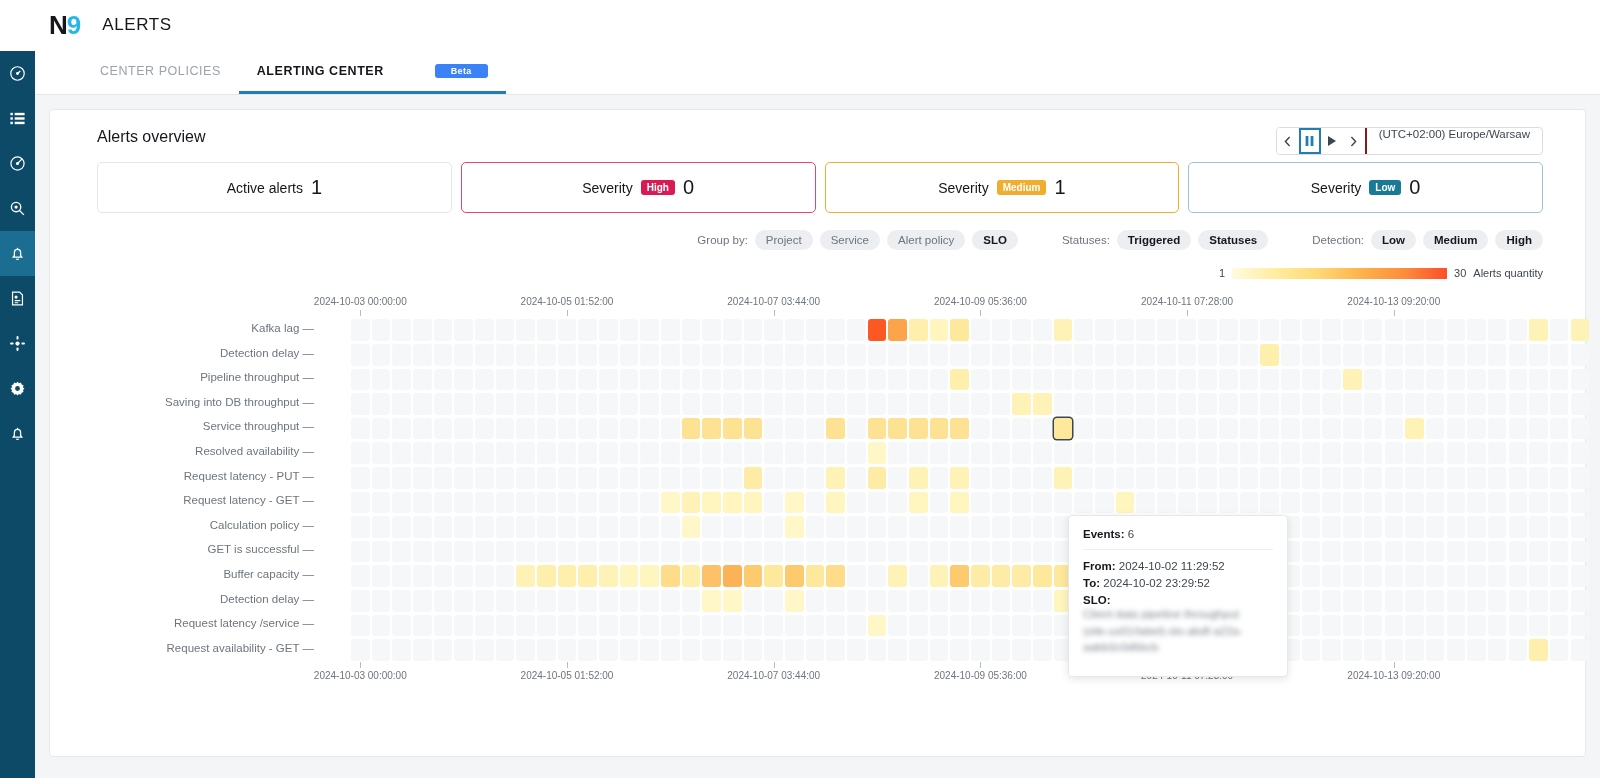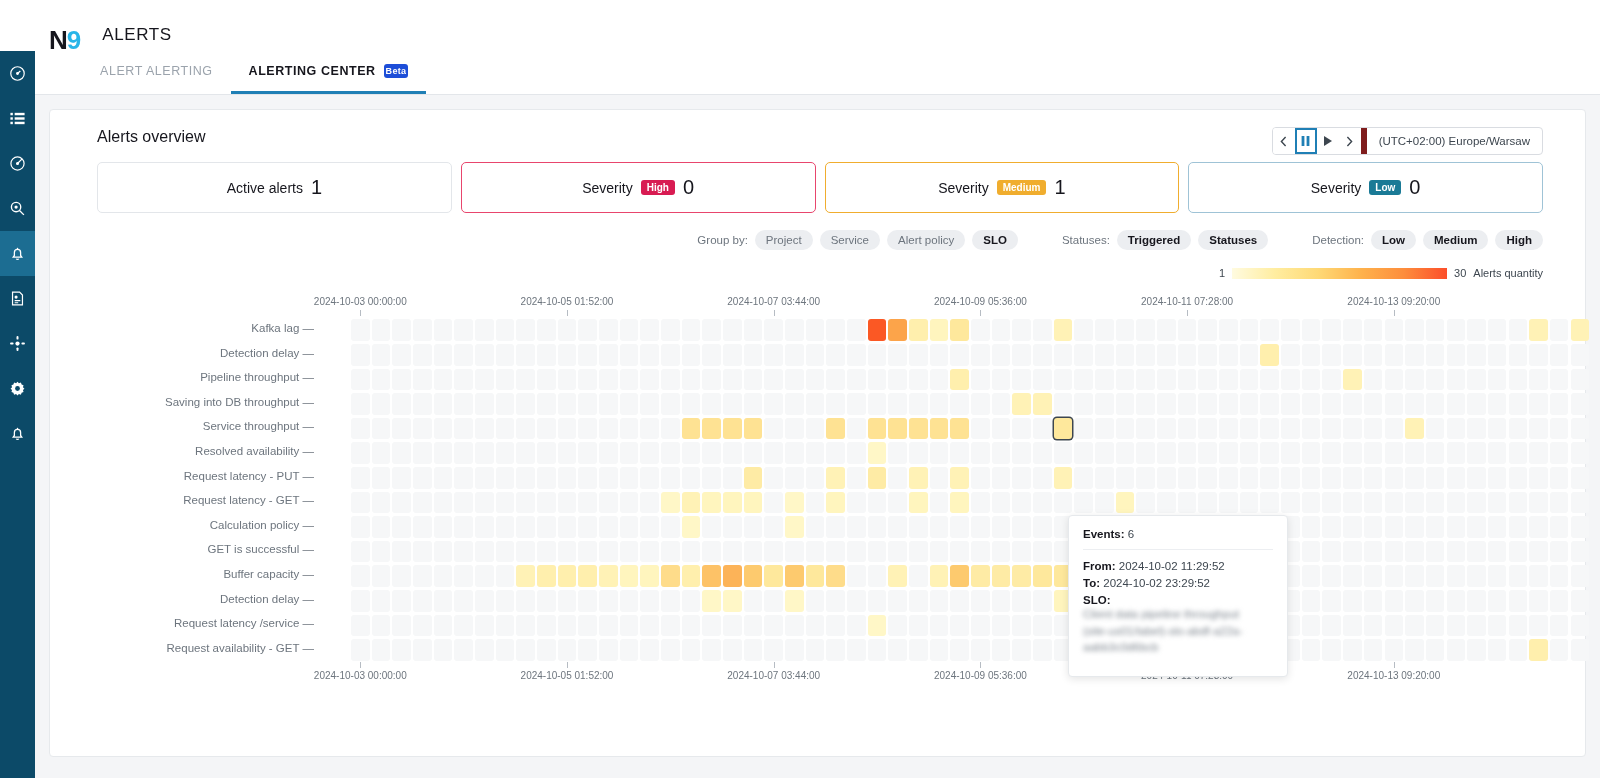--- a/index.html
+++ b/index.html
@@ -27,21 +27,21 @@
   .rail-item svg { width: 17px; height: 17px; display: block; }
 
   
   #header {
     position: absolute; left: 35px; top: 0; width: 1565px; height: 51px;
     background: #ffffff;
     display: flex; align-items: center;
   }
   #brand {
     position: absolute; left: 14px; top: 10px;
-    display: flex; align-items: flex-start; gap: 22px; margin-top: 15px;
+    display: flex; align-items: center; gap: 22px;
   }
   #logo { font-size: 26px; font-weight: bold; letter-spacing: -1px; line-height: 30px; }
   #logo .n { color: #16161d; }
   #logo .nine { color: #29b5e8; }
   #app-title {
     font-size: 17px; color: #16161d; letter-spacing: .6px; font-weight: 400;
   }
   #header-right {
     position: absolute; right: 16px; top: 0; height: 51px;
     display: flex; align-items: center; gap: 14px;
@@ -77,22 +77,22 @@
     display: flex; align-items: stretch; padding-left: 47px;
   }
   .tab {
     display: flex; align-items: center; gap: 8px;
     padding: 0 18px; font-size: 12.5px; letter-spacing: .55px;
     color: #9ba3ac; cursor: pointer;
     border-bottom: 3px solid transparent;
   }
   .tab.active { color: #16161d; font-weight: bold; border-bottom-color: #1f7fb5; }
   .beta {
-    background: #1d4ed8; color: #fff; font-size: 9px; font-weight: bold;
-    border-radius: 3px; padding: 2px 2px; letter-spacing: .3px;
+    background: #3b82f6; color: #fff; font-size: 9px; font-weight: bold;
+    border-radius: 3px; padding: 2px 16px; letter-spacing: .3px; margin-left: 43px;
   }
 
   
   #page {
     position: absolute; left: 35px; top: 95px; width: 1565px; height: 683px;
     background: #f4f5f7;
     padding: 14px 14px 0 14px;
   }
   #card {
     background: #fff; border: 1px solid #e6e9ec; border-radius: 4px;
@@ -115,22 +115,22 @@
     width: 22px; display: flex; align-items: center; justify-content: center;
     color: #3d464f; font-size: 11px; cursor: pointer; background: #fff;
   }
   .tc-btn.sel { border: 2px solid #1f7fb5; color: #1f7fb5; }
   #tc-range {
     display: flex; align-items: center; gap: 8px;
     border-left: 1px solid #e3e6ea;
     padding: 0 9px 0 12px; font-size: 11.5px; color: #16161d;
   }
   #tc-tz {
-    display: flex; align-items: center;
-    border-left: 6px solid #7f1d1d;
+    display: flex; 
+    border-left: 2px solid #7f1d1d;
     padding: 0 12px; font-size: 11.5px; color: #3d464f;
   }
 
   
   #summary {
     position: absolute; left: 47px; top: 52px; right: 42px;
     display: flex; gap: 9px;
   }
   .scard {
     flex: 1; height: 51px; border-radius: 5px; border: 1px solid #e3e6ea;
@@ -293,21 +293,21 @@
 
 <div id="header">
   <div id="brand">
     <div id="logo"><span class="n">N</span><span class="nine">9</span></div>
     <div id="app-title">ALERTS</div>
   </div>
 </div>
 
 <div id="tabs">
   <div class="tab">
-    <span>ALERT ALERTING</span>
+    <span>CENTER POLICIES</span>
   </div>
   <div class="tab active">
     <span>ALERTING CENTER</span>
     <span class="beta">Beta</span>
   </div>
 </div>
 
 <div id="page">
   <div id="card">
 

